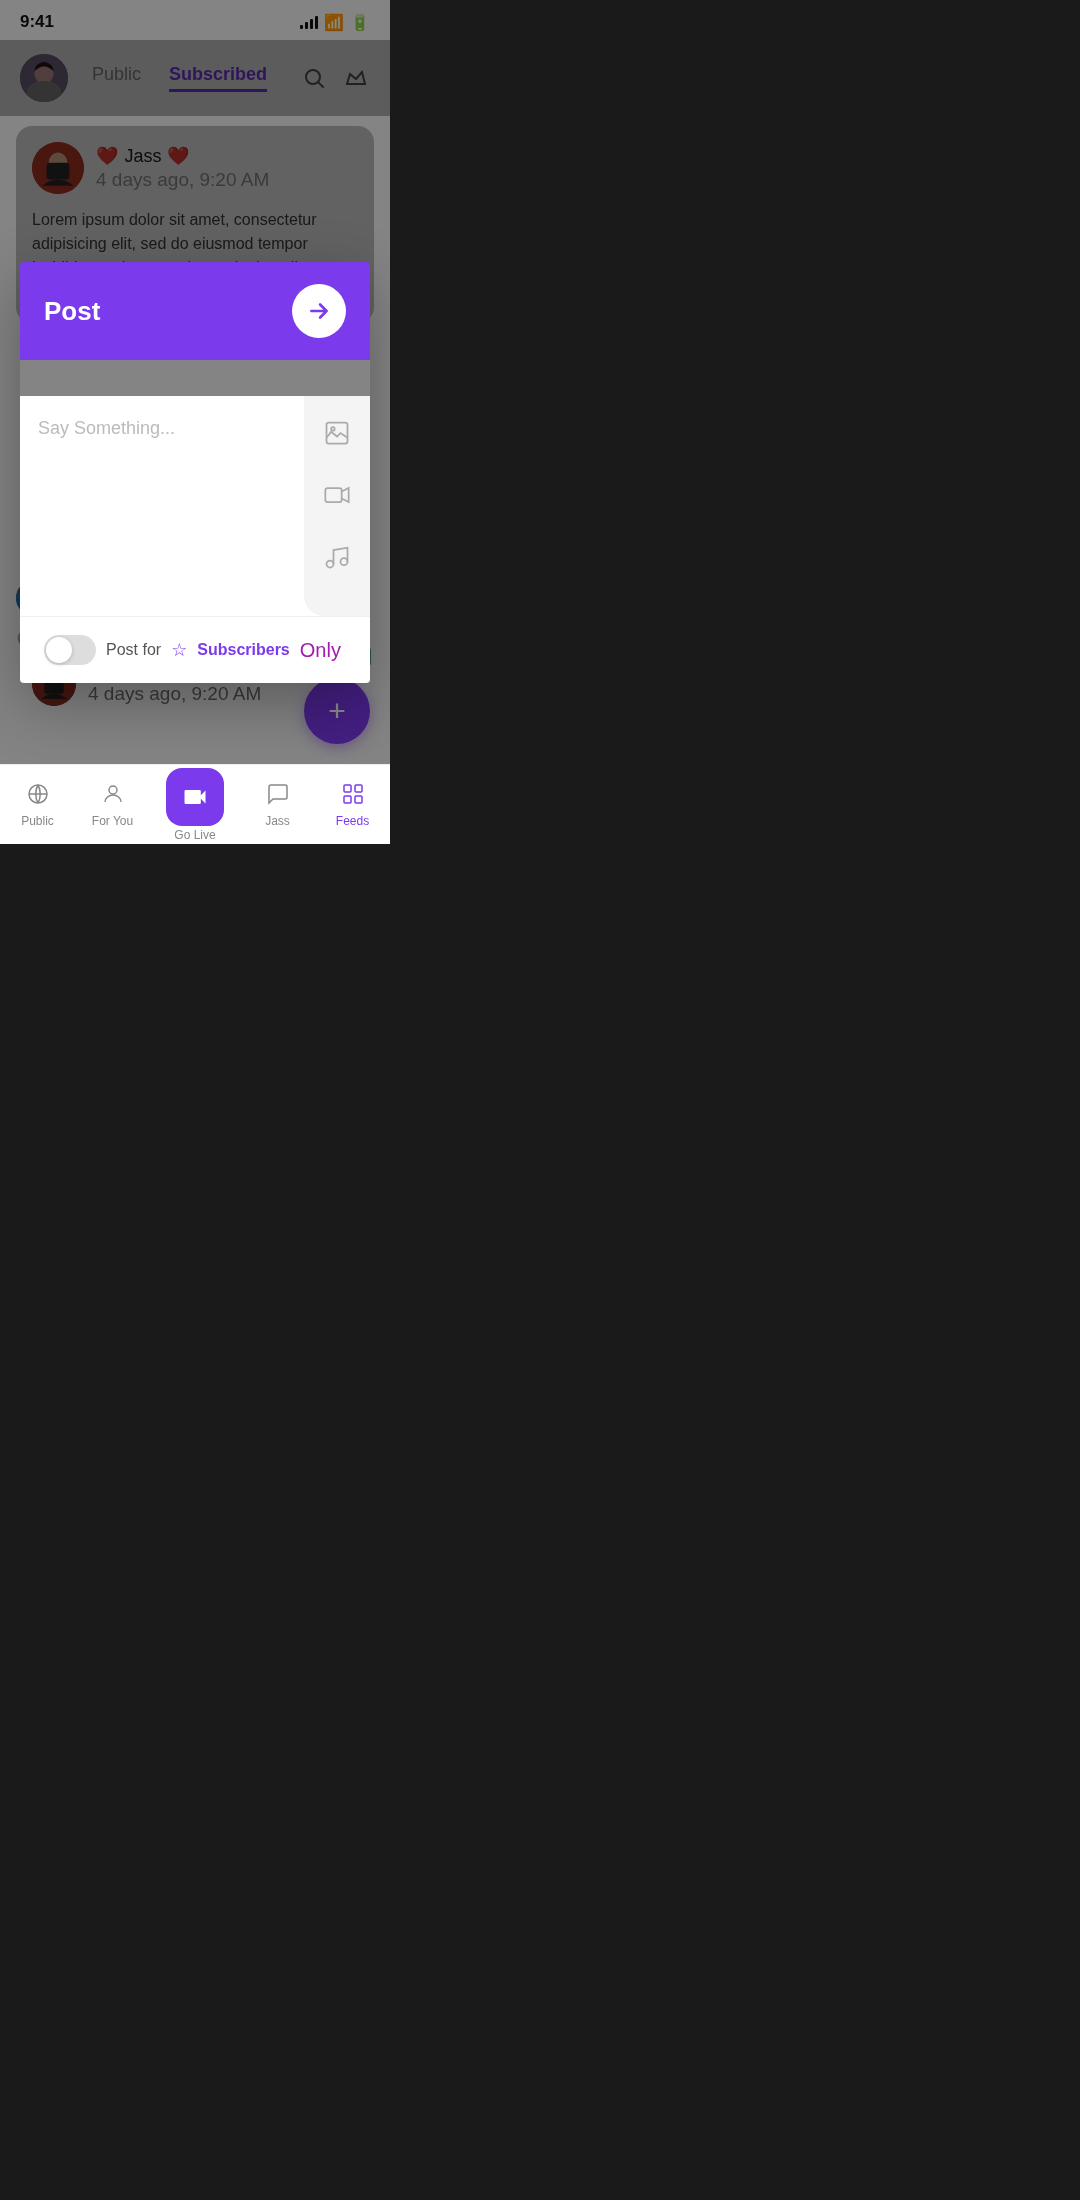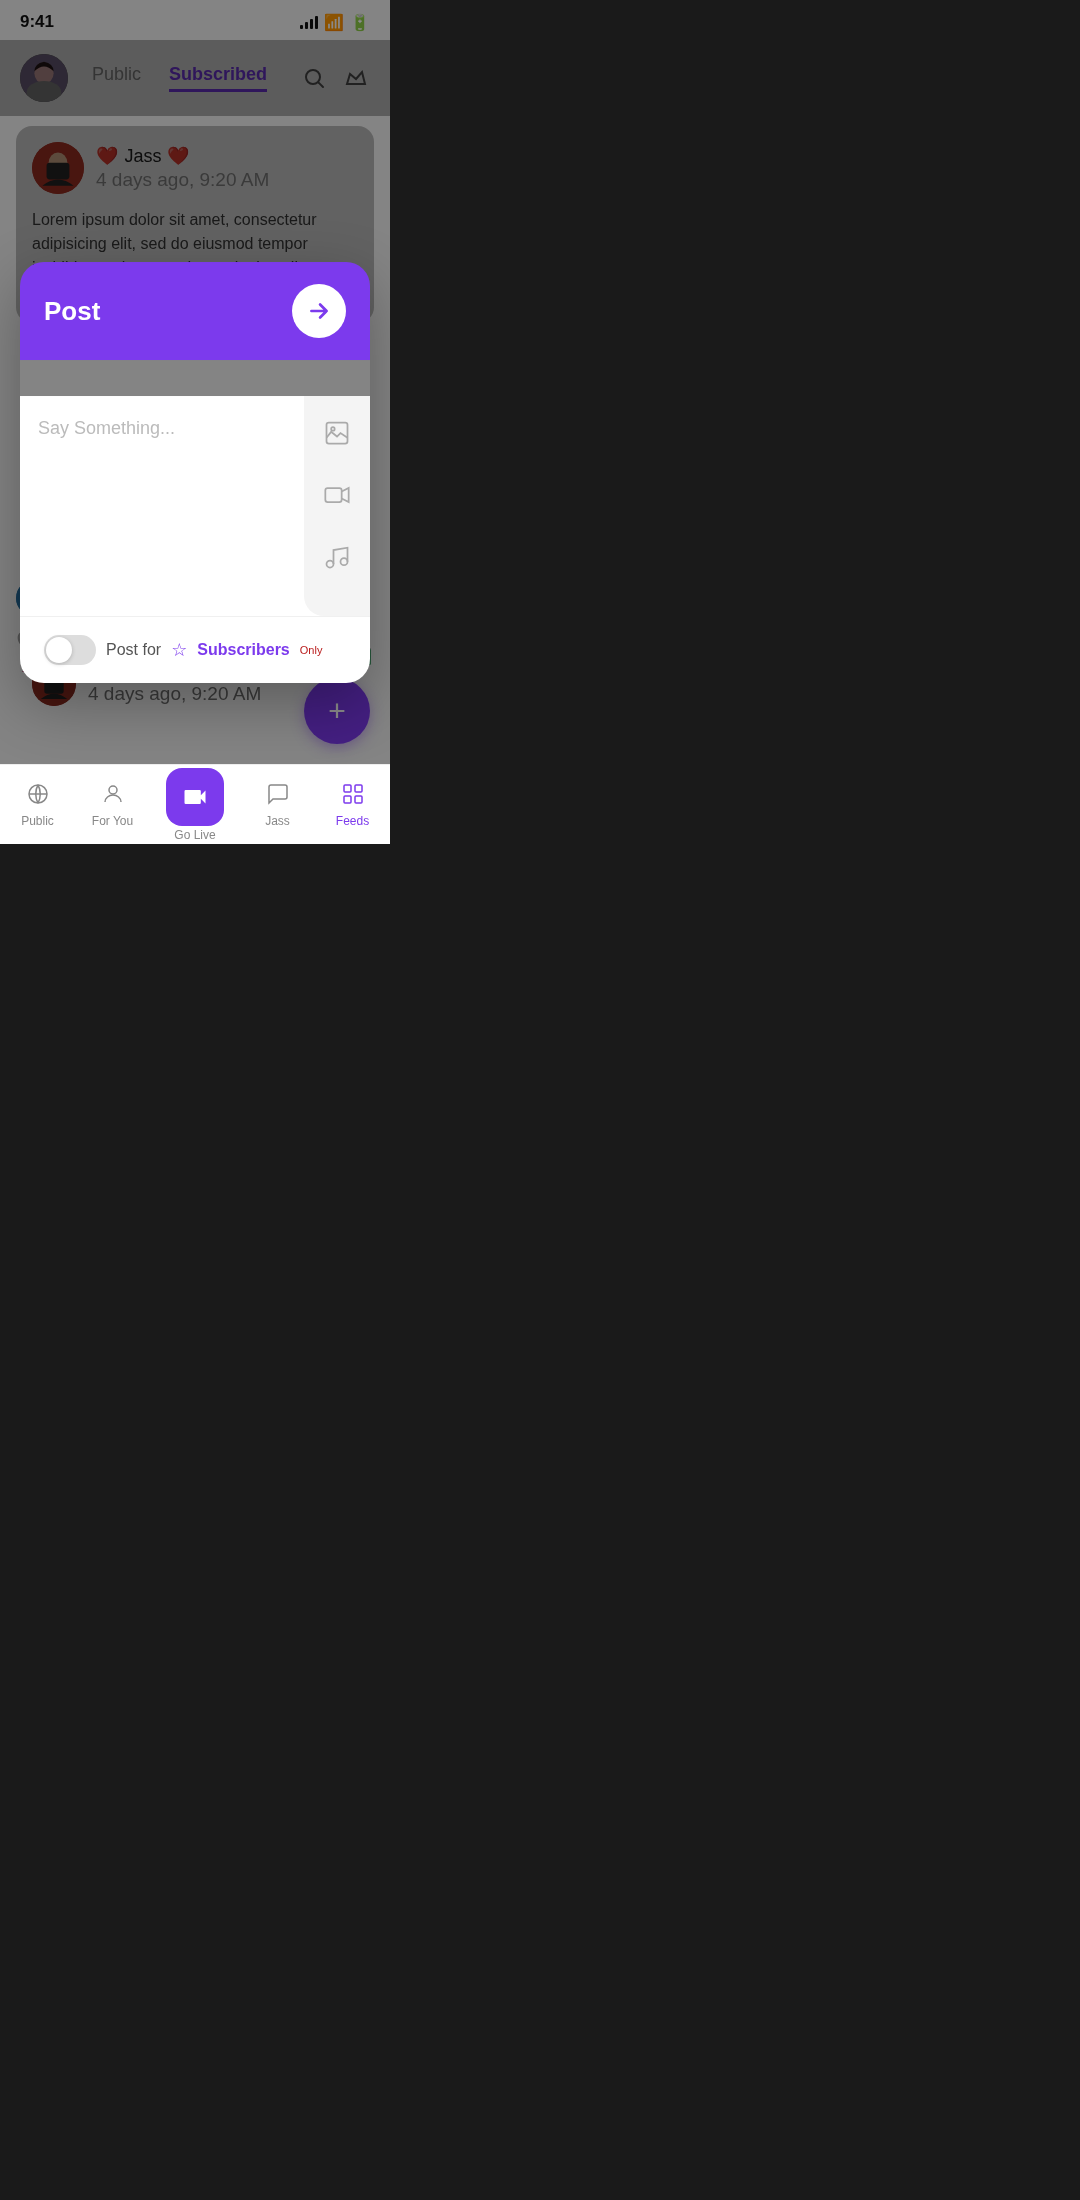--- a/index.html
+++ b/index.html
@@ -162,21 +162,21 @@
       z-index: 5;
     }
 
     
     .post-modal {
       position: absolute;
       top: 50%;
       left: 50%;
       transform: translate(-50%, -38%);
       width: 350px;
-      border-radius: 24px;
+      border-radius: 4px;
       overflow: hidden;
       z-index: 10;
       box-shadow: 0 20px 60px rgba(0,0,0,0.3);
     }
     .modal-header {
       background: #7c3aed;
       padding: 22px 24px;
       display: flex;
       justify-content: space-between;
       align-items: center;
@@ -271,22 +271,22 @@
     .post-for-text {
       font-size: 16px;
       color: #555;
     }
     .subscribers-text {
       font-size: 16px;
       color: #7c3aed;
       font-weight: 600;
     }
     .only-text {
-      font-size: 11px;
-      color: #b91c1c;
+      font-size: 20px;
+      color: #a21caf;
     }
     .star-icon {
       color: #7c3aed;
       font-size: 18px;
     }
     .likes-row {
       display: flex;
       align-items: center;
       gap: 10px;
       padding: 8px 0;

